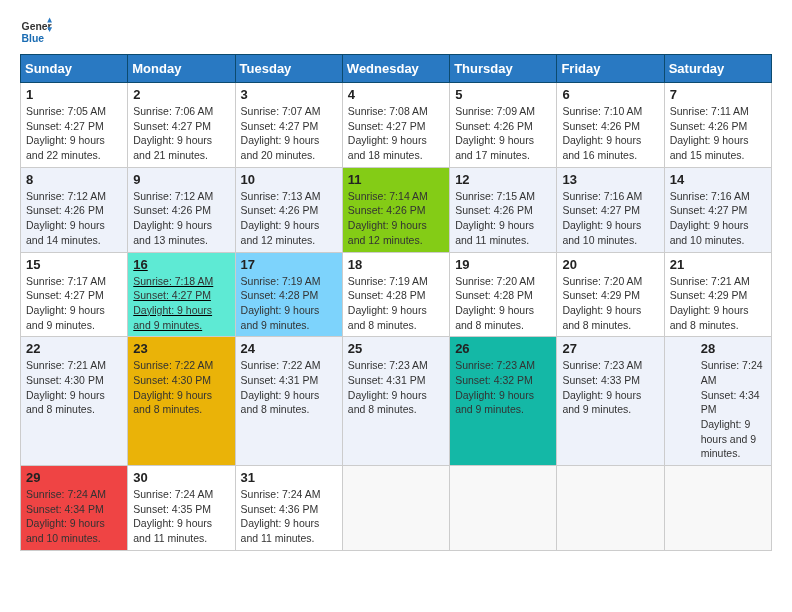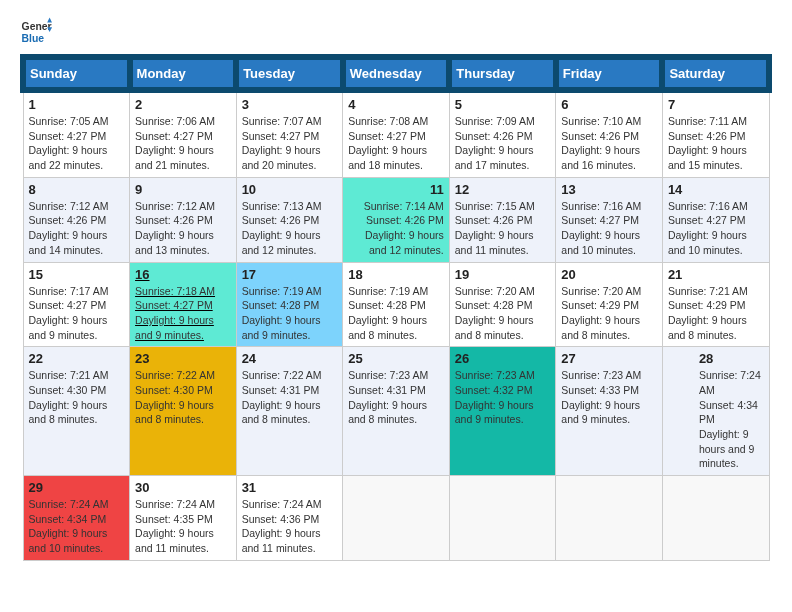--- a/index.html
+++ b/index.html
@@ -41,21 +41,21 @@
       border-collapse: collapse;
       font-size: 11px;
     }
     .calendar th {
       background: #2979c2;
       color: #fff;
       padding: 6px 4px;
       text-align: left;
       font-size: 13px;
       font-weight: bold;
-      border: 6px solid #0c4a6e;
+      border: 1px solid #0c4a6e;
     }
     .calendar td {
       border: 1px solid #ccc;
       vertical-align: top;
       padding: 4px 5px;
       width: calc(100% / 7);
       min-height: 80px;
       background: #fff;
     }
     .calendar tr:nth-child(even) td {
@@ -191,21 +191,21 @@
         </div>
       </td>
         <td style="background: rgb(238, 242, 250);">
         <span class="day-number">10</span>
         <div class="day-info">
           Sunrise: 7:13 AM<br>
           Sunset: 4:26 PM<br>
           Daylight: 9 hours and 12 minutes.
         </div>
       </td>
-        <td style="background: #5eead4; text-align: right;">
+        <td style="background: #84cc16;">
         <span class="day-number">11</span>
         <div class="day-info">
           Sunrise: 7:14 AM<br>
           Sunset: 4:26 PM<br>
           Daylight: 9 hours and 12 minutes.
         </div>
       </td>
         <td style="background: rgb(238, 242, 250);">
         <span class="day-number">12</span>
         <div class="day-info">

